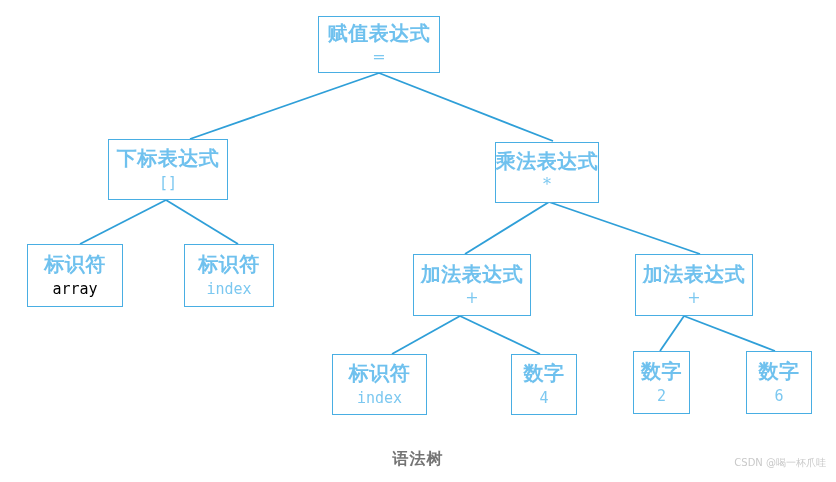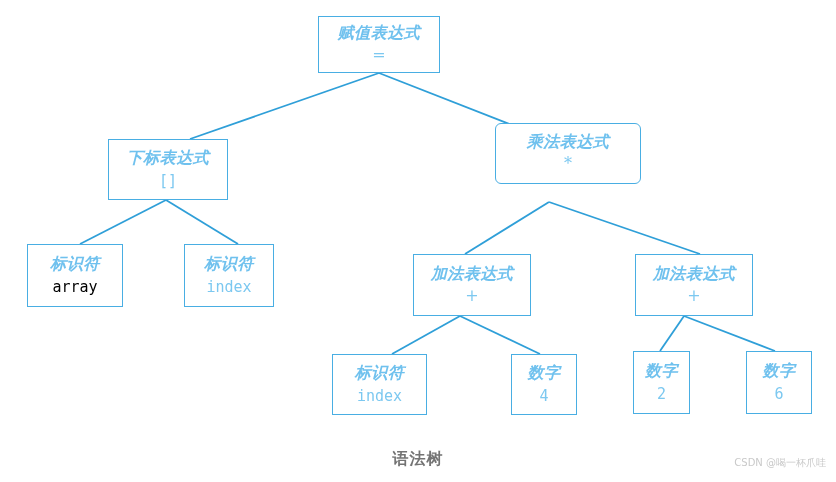--- a/index.html
+++ b/index.html
@@ -40,26 +40,25 @@
     background: #ffffff;
     display: flex;
     flex-direction: column;
     align-items: center;
     justify-content: center;
     color: #74c4ef;
     line-height: 1.05;
   }
   .node-title {
     font-family: "DejaVu Serif", "Liberation Serif", serif;
-    font-size: 16px;
+    font-size: 20px;
     font-weight: 700;
     color: #6fc1ee;
     letter-spacing: 0.5px;
     white-space: nowrap;
-    font-style: italic;
   }
   .node-sub {
     font-family: "DejaVu Sans Mono", "Liberation Mono", monospace;
     font-size: 15px;
     color: #7cc8f0;
     margin-top: 7px;
     white-space: nowrap;
   }
   .node-sub.sym {
     font-family: "DejaVu Serif", "Liberation Serif", serif;
@@ -106,21 +105,21 @@
     </svg>
   <div id="nodes-layer">
       <div class="tree-node" style="left: 318px; top: 16px; width: 122px; height: 57px; border-color: rgb(73, 174, 227);">
         <div class="node-title" style="color: rgb(111, 193, 238);">赋值表达式</div>
         <div class="node-sub sym" style="color: rgb(124, 200, 240);">=</div>
       </div>
       <div class="tree-node" style="left: 108px; top: 139px; width: 120px; height: 61px; border-color: rgb(73, 174, 227);">
         <div class="node-title" style="color: rgb(111, 193, 238);">下标表达式</div>
         <div class="node-sub" style="color: rgb(124, 200, 240);">[]</div>
       </div>
-      <div class="tree-node" style="left: 495px; top: 123px; width: 146px; height: 61px; border-color: rgb(73, 174, 227); border-radius: 6px;">
+      <div class="tree-node" style="left: 495px; top: 142px; width: 104px; height: 61px; border-color: rgb(73, 174, 227);">
         <div class="node-title" style="color: rgb(111, 193, 238);">乘法表达式</div>
         <div class="node-sub sym" style="color: rgb(124, 200, 240);">*</div>
       </div>
       <div class="tree-node" style="left: 27px; top: 244px; width: 96px; height: 63px; border-color: rgb(73, 174, 227);">
         <div class="node-title" style="color: rgb(111, 193, 238);">标识符</div>
         <div class="node-sub" style="color: #000000;">array</div>
       </div>
       <div class="tree-node" style="left: 184px; top: 244px; width: 90px; height: 63px; border-color: rgb(73, 174, 227);">
         <div class="node-title" style="color: rgb(111, 193, 238);">标识符</div>
         <div class="node-sub" style="color: rgb(124, 200, 240);">index</div>

